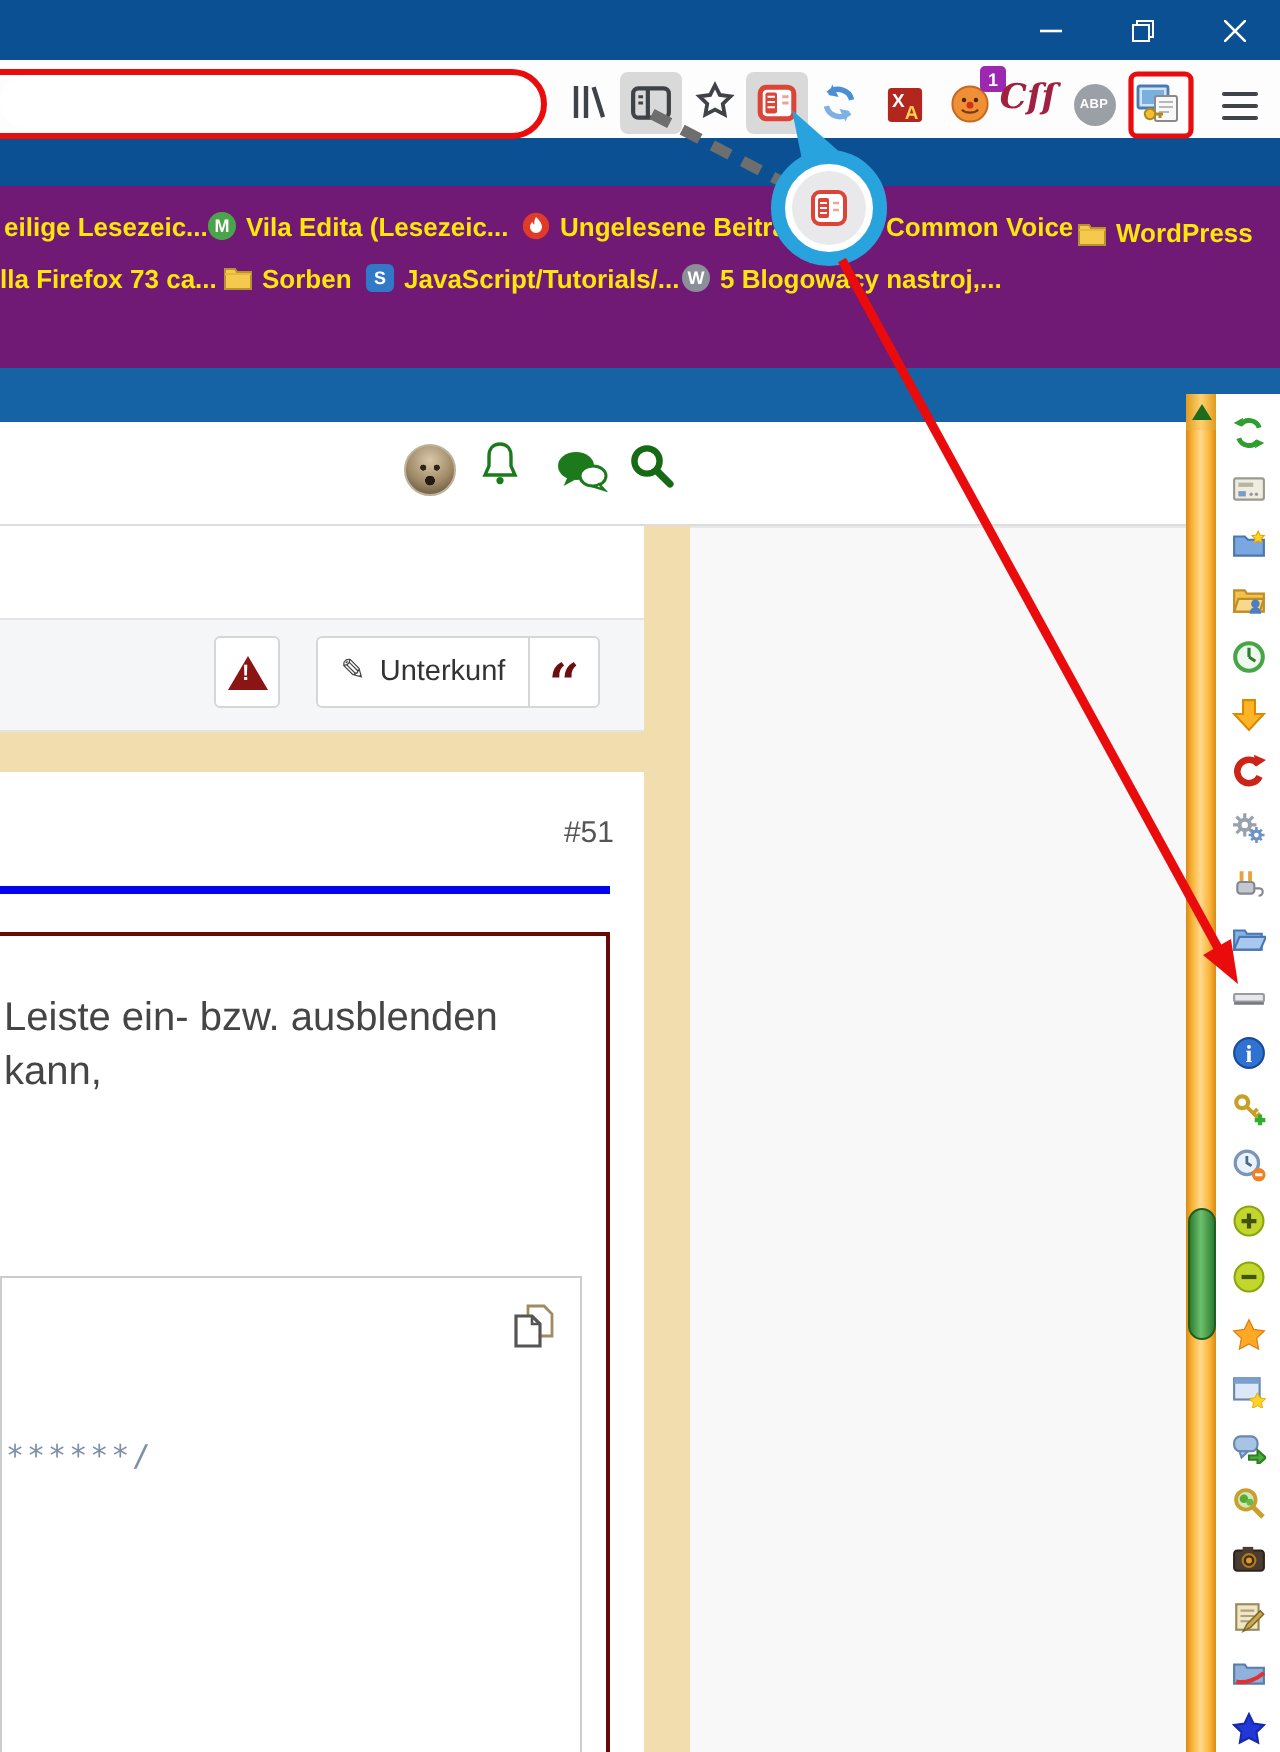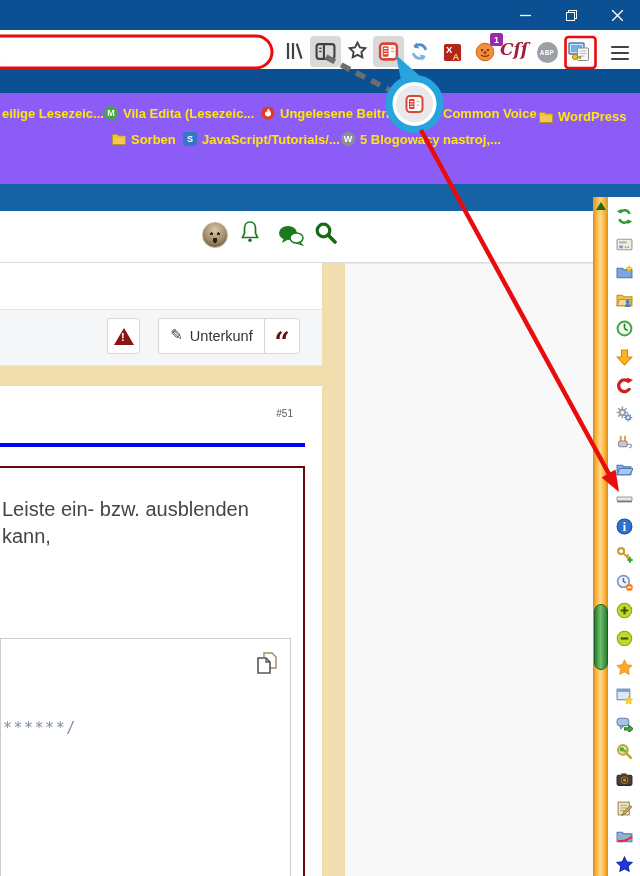--- a/index.html
+++ b/index.html
@@ -17,21 +17,21 @@
   .tb-icon svg{display:block;}
   .cs-text{font-family:"DejaVu Serif","Liberation Serif",serif;font-style:italic;font-weight:bold;font-size:17px;color:#a02040;}
   .abp-circle{width:21px;height:21px;border-radius:50%;background:#9aa0a6;color:#fff;font-size:6.5px;font-weight:bold;display:flex;align-items:center;justify-content:center;letter-spacing:.2px;}
   .badge{position:absolute;left:16px;top:-8px;min-width:11px;height:13px;background:#9c27b0;color:#fff;font-size:9px;font-weight:bold;border-radius:2.5px;display:flex;align-items:center;justify-content:center;padding:0 1px;}
   .burger{display:flex;flex-direction:column;gap:3.5px;}
   .burger i{display:block;width:18px;height:2.4px;background:#3f4246;border-radius:1px;}
   
   .bluestrip1{position:absolute;left:0;top:69px;width:640px;height:24px;background:#0a5093;}
   .bluestrip2{position:absolute;left:0;top:184px;width:640px;height:27px;background:#1562a5;}
   
-  .bmbar{position:absolute;left:0;top:93px;width:640px;height:91px;background:#8b5cf6;}
+  .bmbar{position:absolute;left:0;top:93px;width:640px;height:91px;background:#701a75;}
   .bm-row{position:absolute;left:0;width:640px;height:22px;}
   .bm-row.r0{top:9px;} .bm-row.r1{top:35px;}
   .bm-item{position:absolute;display:flex;align-items:center;gap:5px;height:22px;color:#ffe60a;font-weight:bold;font-size:13px;white-space:nowrap;}
   .bm-ico{width:14px;height:14px;display:flex;align-items:center;justify-content:center;flex:0 0 14px;}
   .letter-badge{width:14px;height:14px;border-radius:50%;color:#fff;font-size:9px;font-weight:bold;display:flex;align-items:center;justify-content:center;}
   .letter-badge.sq{border-radius:3px;}
   
   .content{position:absolute;left:0;top:211px;width:640px;height:665px;background:#fff;}
   .page-header{position:absolute;left:0;top:0;width:593px;height:52px;background:#fff;border-bottom:1px solid #ddd;box-sizing:border-box;}
   .ph-icon{position:absolute;display:flex;align-items:center;justify-content:center;}
@@ -52,21 +52,21 @@
   .warn-btn{left:107px;width:33px;}
   .warn-tri{position:relative;width:0;height:0;border-left:10px solid transparent;border-right:10px solid transparent;border-bottom:17px solid #8b1414;}
   .warn-tri::after{content:"!";position:absolute;left:-2.5px;top:3.5px;color:#fff;font-size:11px;font-weight:bold;}
   .edit-group{left:158px;width:142px;padding:0;}
   .edit-main{flex:1;display:flex;align-items:center;justify-content:center;gap:7px;font-size:14.5px;color:#333;height:100%;}
   .pencil{font-size:15px;color:#444;transform:translateY(-1px);}
   .quote-part{width:34px;height:100%;border-left:1px solid #d6d6d6;display:flex;align-items:center;justify-content:center;}
   .quote-glyph{font-family:"DejaVu Serif","Liberation Serif",serif;font-weight:bold;font-size:27px;color:#6b0e0e;line-height:0;transform:translateY(7px);}
   
   .post-card{position:absolute;left:0;top:123px;width:322px;bottom:-10px;background:#fff;}
-  .post-num{position:absolute;top:22px;right:29px;font-size:10px;color:#565656;}
+  .post-num{position:absolute;top:22px;right:15px;font-size:15px;color:#565656;}
   .blue-rule{position:absolute;top:57px;left:0;width:305px;height:4px;background:#0203ef;}
   .quote-box{position:absolute;left:-4px;top:80px;width:309px;bottom:-20px;border:2px solid #6a0707;background:#fff;box-sizing:border-box;}
   .quote-text{position:absolute;left:4px;top:28px;width:262px;font-size:20px;color:#454545;line-height:1.35;}
   .code-block{position:absolute;left:2px;top:170px;width:291px;bottom:-12px;border:1px solid #ccc;background:#fff;box-sizing:border-box;}
   .copy-btn{position:absolute;top:12px;right:11px;width:24px;height:24px;}
   .code-text{position:absolute;left:2px;top:80px;font-family:"DejaVu Sans Mono","Liberation Mono",monospace;font-size:15px;letter-spacing:1.5px;color:#7e90a8;}
   
   .sidebar{position:absolute;left:593px;top:197px;width:47px;bottom:0;background:#fff;z-index:5;}
   .scrollbar{position:absolute;left:0;top:0;width:15px;bottom:0;background:linear-gradient(90deg,#d98a12,#fcb53b 22%,#ffd98e 48%,#fcb53b 78%,#d98a12);}
   .scroll-up{position:absolute;left:0;top:0;width:15px;height:18px;display:flex;align-items:center;justify-content:center;background:linear-gradient(90deg,#e09a1e,#ffd26e 50%,#e09a1e);}
@@ -214,20 +214,23 @@
           <span class="bm-ico">
             <svg width="14" height="12" viewBox="0 0 14 12">
               <path d="M.5 1.5h5l1 1.5h7v8.5H.5z" fill="#f5c84e" stroke="#b8922e"></path>
               <path d="M.5 4h13" stroke="#e8b83a"></path>
             </svg>
           </span>
           <span>WordPress</span>
         </span>
       </div>
     <div class="bm-row r1" id="bm-row-1">
+        <span class="bm-item" style="left: 0px;">
+          <span>lla Firefox 73 ca...</span>
+        </span>
         <span class="bm-item" style="left: 112px;">
           <span class="bm-ico">
             <svg width="14" height="12" viewBox="0 0 14 12">
               <path d="M.5 1.5h5l1 1.5h7v8.5H.5z" fill="#f5c84e" stroke="#b8922e"></path>
               <path d="M.5 4h13" stroke="#e8b83a"></path>
             </svg>
           </span>
           <span>Sorben</span>
         </span>
         <span class="bm-item" style="left: 183px;">

